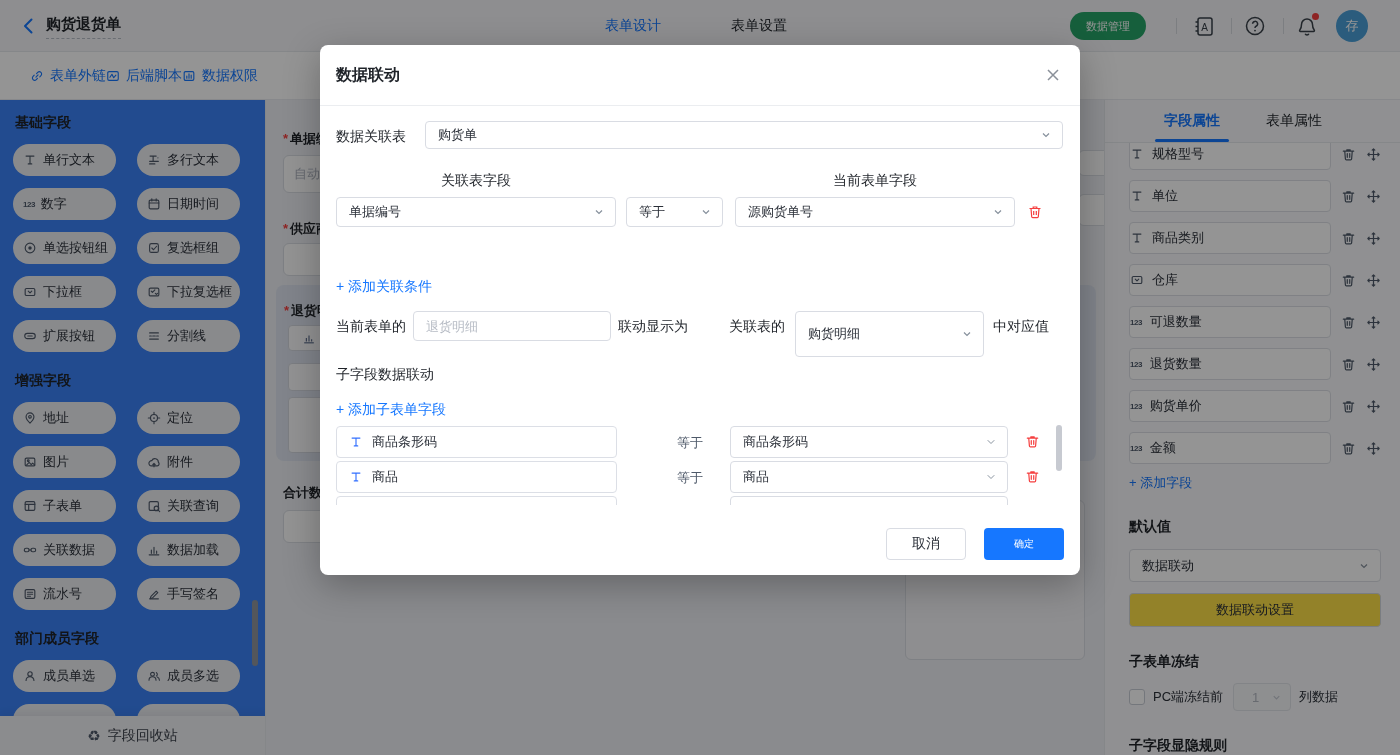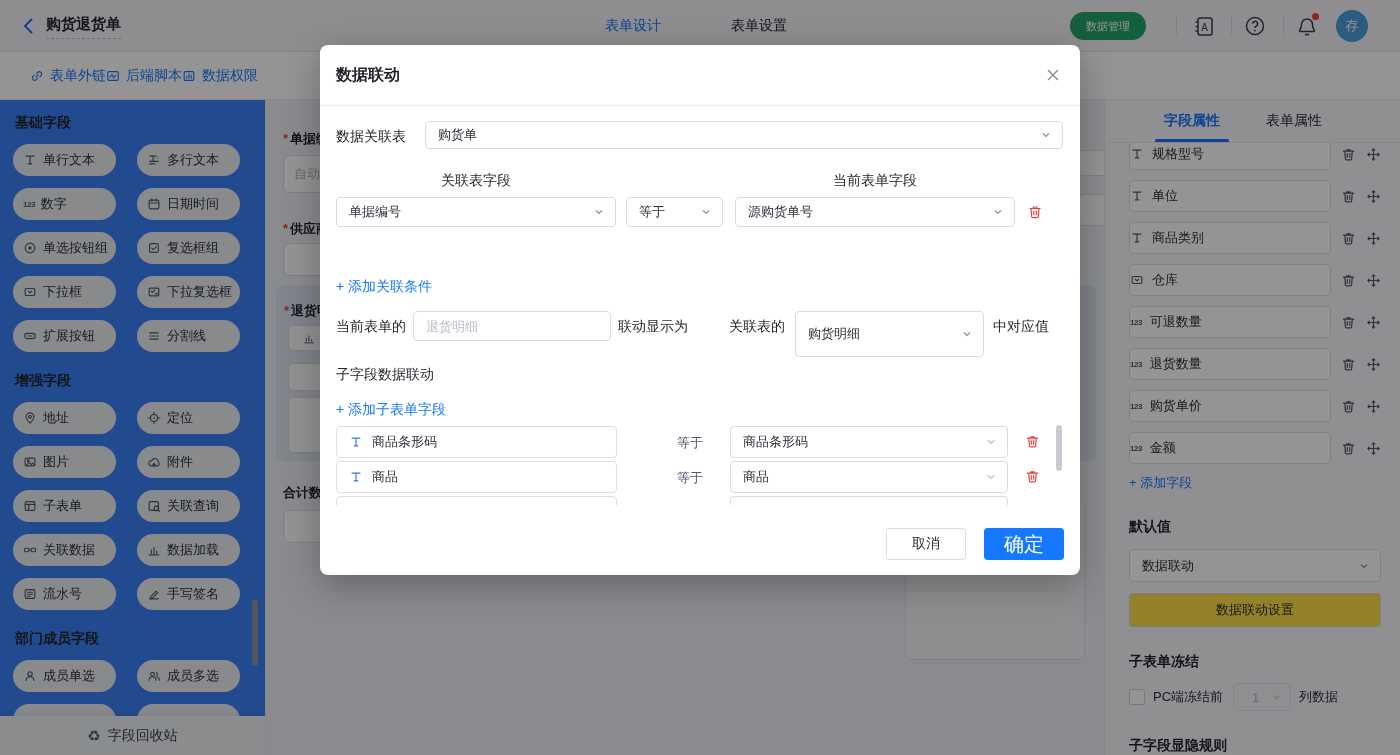--- a/index.html
+++ b/index.html
@@ -95,21 +95,21 @@
   .m-row{position:relative;height:32px;margin-bottom:3px;padding-left:13px;}
   .m-fieldbox{position:absolute;left:0;top:0;width:281px;height:32px;border-radius:4px;border:1px solid #dcdfe6;background:#fff;display:flex;align-items:center;gap:9px;padding-left:12px;}
   .m-fieldbox .ic{color:#3370ff;}
   .m-fieldbox .lb{font-size:13px;color:#2a2f38;}
   .m-op{position:absolute;left:341px;top:8px;font-size:13px;color:#4e5969;}
   .m-rowsel{position:absolute;left:394px;top:0;width:278px;height:32px;}
   .m-rowtrash{position:absolute;left:689px;top:8px;color:#f53f3f;cursor:pointer;}
   .trash-red{color:#f53f3f;cursor:pointer;}
   .m-scrollthumb{left:736px;top:380px;width:6px;height:46px;border-radius:3px;background:#c7cad1;}
   .btn-cancel{left:566px;top:483px;width:80px;height:32px;border-radius:4px;border:1px solid #d9dce3;background:#fff;font-size:14px;color:#2a2f38;display:flex;align-items:center;justify-content:center;cursor:pointer;}
-  .btn-ok{left:664px;top:483px;width:80px;height:32px;border-radius:4px;background:#1677ff;color:#fff;font-size:20px;display:flex;align-items:center;justify-content:center;cursor:pointer;}
+  .btn-ok{left:664px;top:483px;width:80px;height:32px;border-radius:4px;background:#1677ff;color:#fff;font-size:10px;display:flex;align-items:center;justify-content:center;cursor:pointer;}
 </style>
 </head>
 <body>
 
 <div class="app">
 
   <div class="abs topbar">
     <div class="abs backbtn">
       <svg width="22" height="22" viewBox="0 0 22 22">
           <path d="M13.5 4.5 7 11l6.5 6.5" fill="none" stroke="#1677ff" stroke-width="2" stroke-linecap="round" stroke-linejoin="round"></path>

